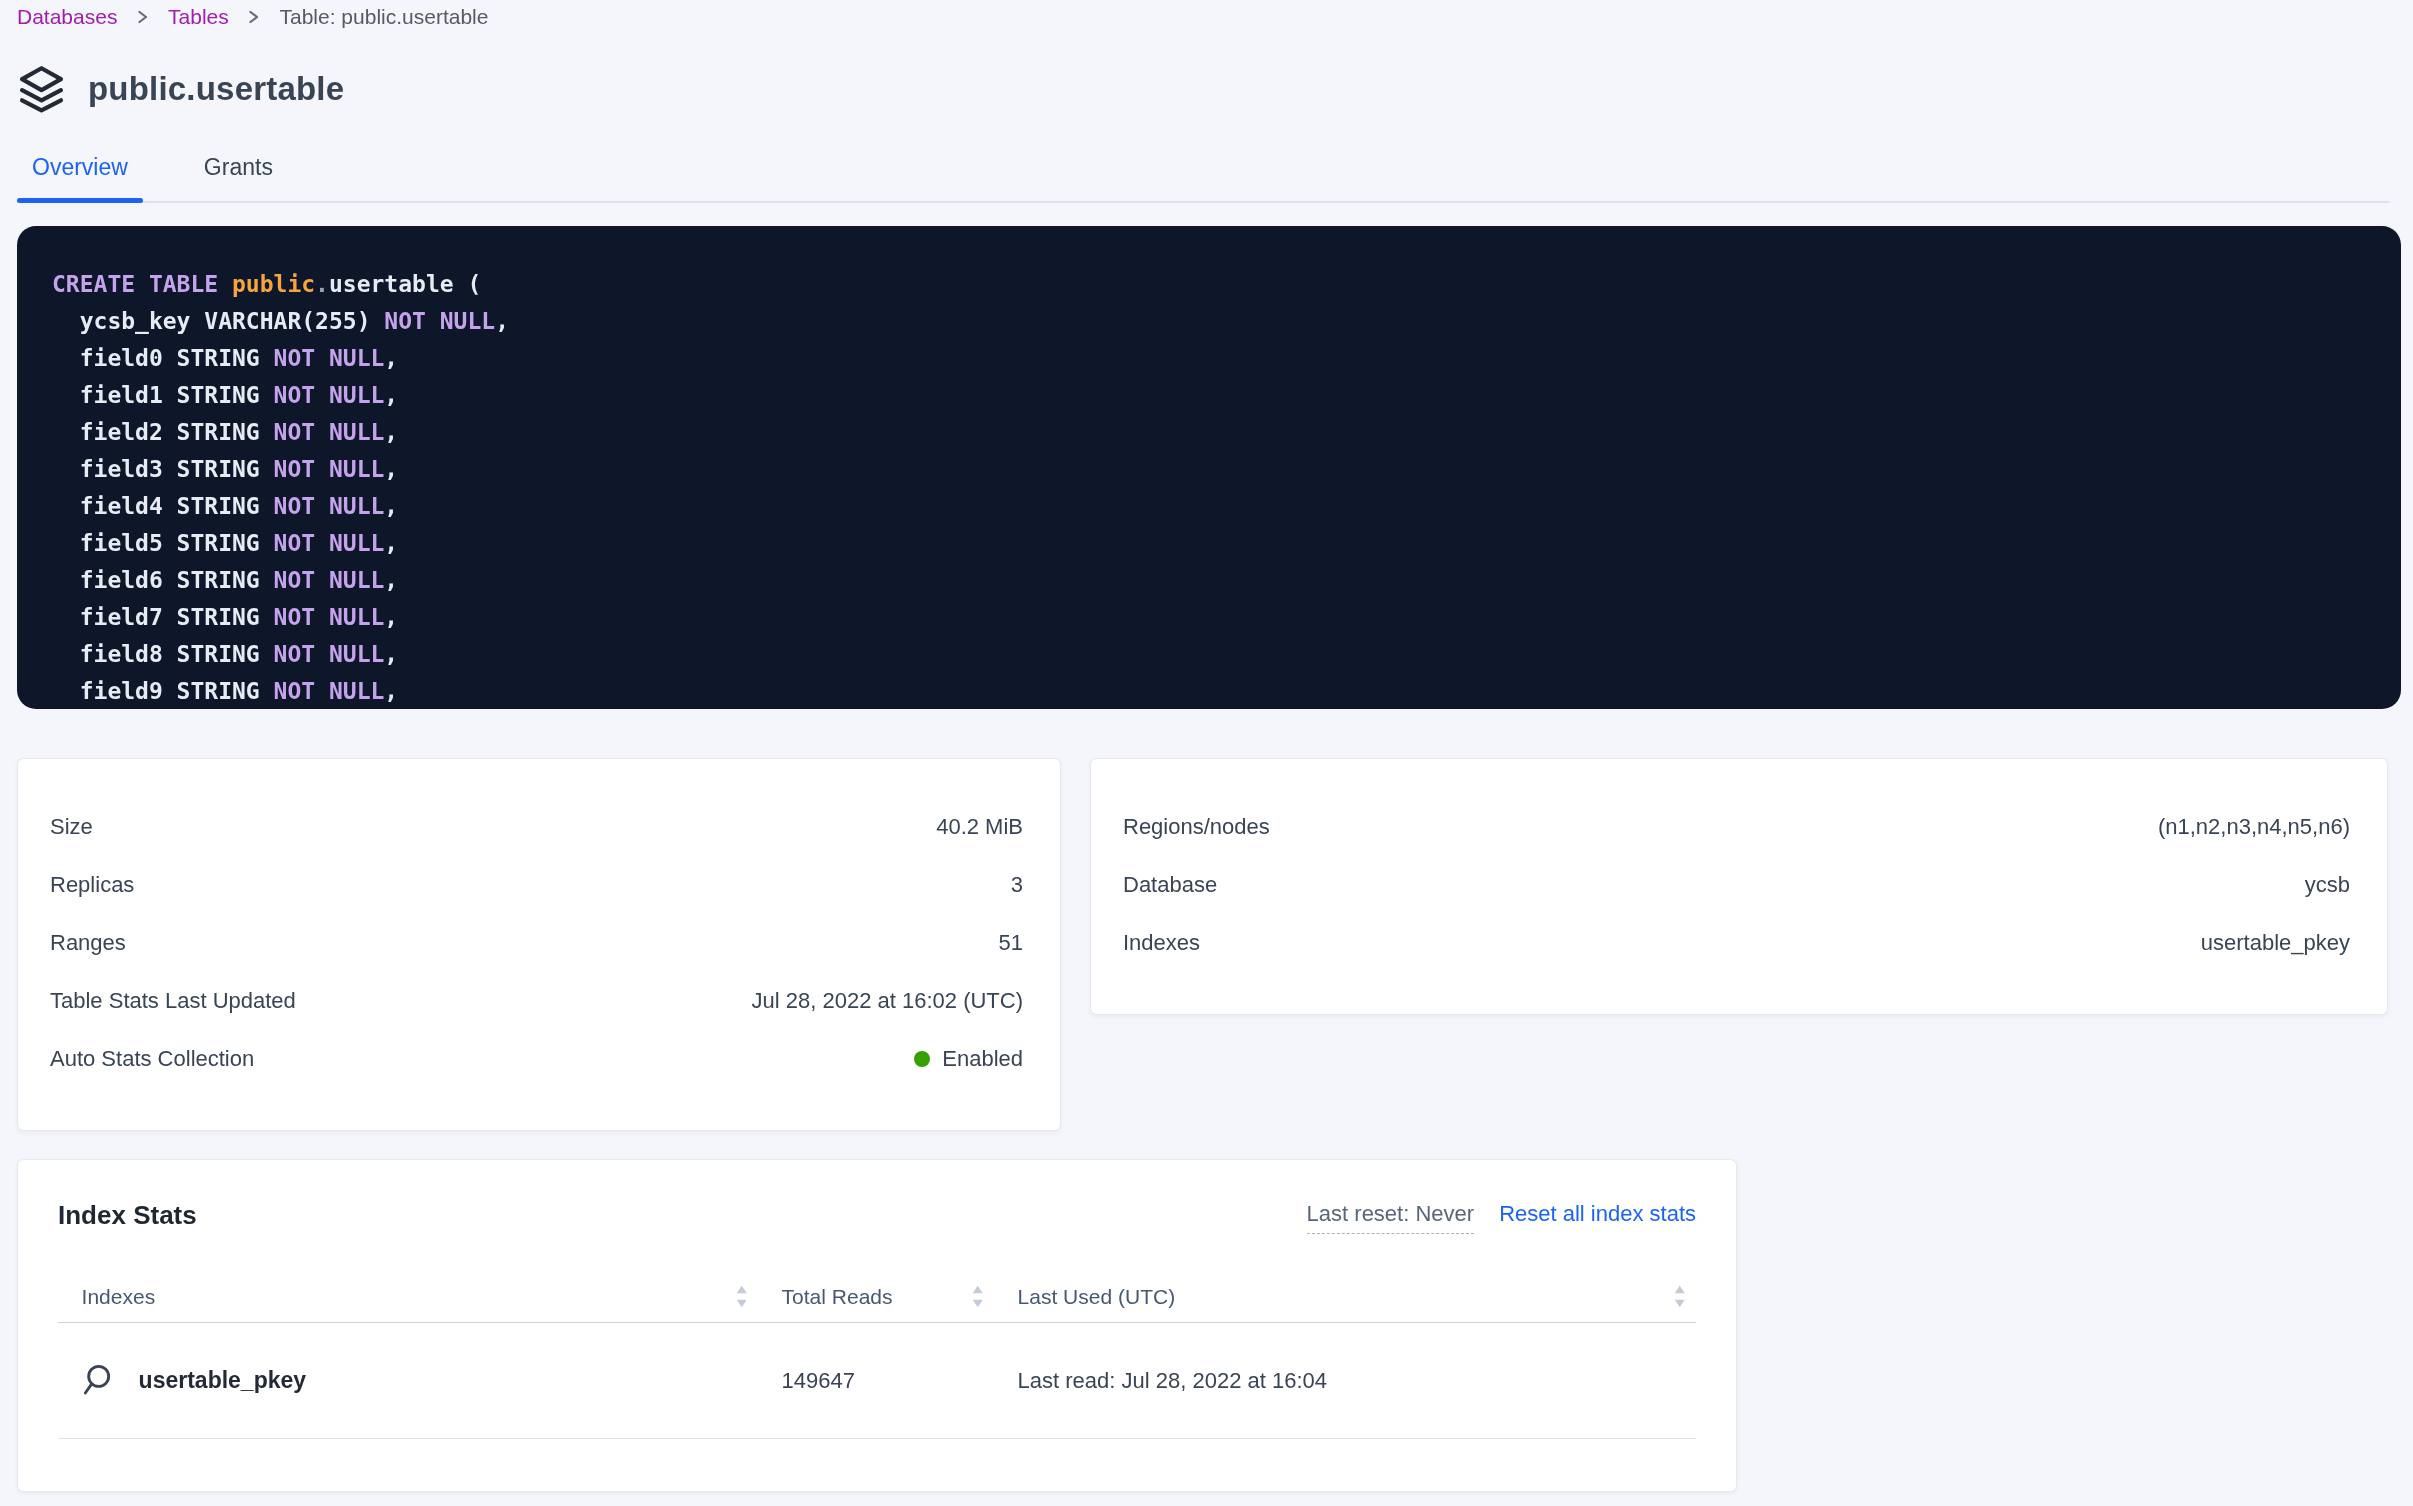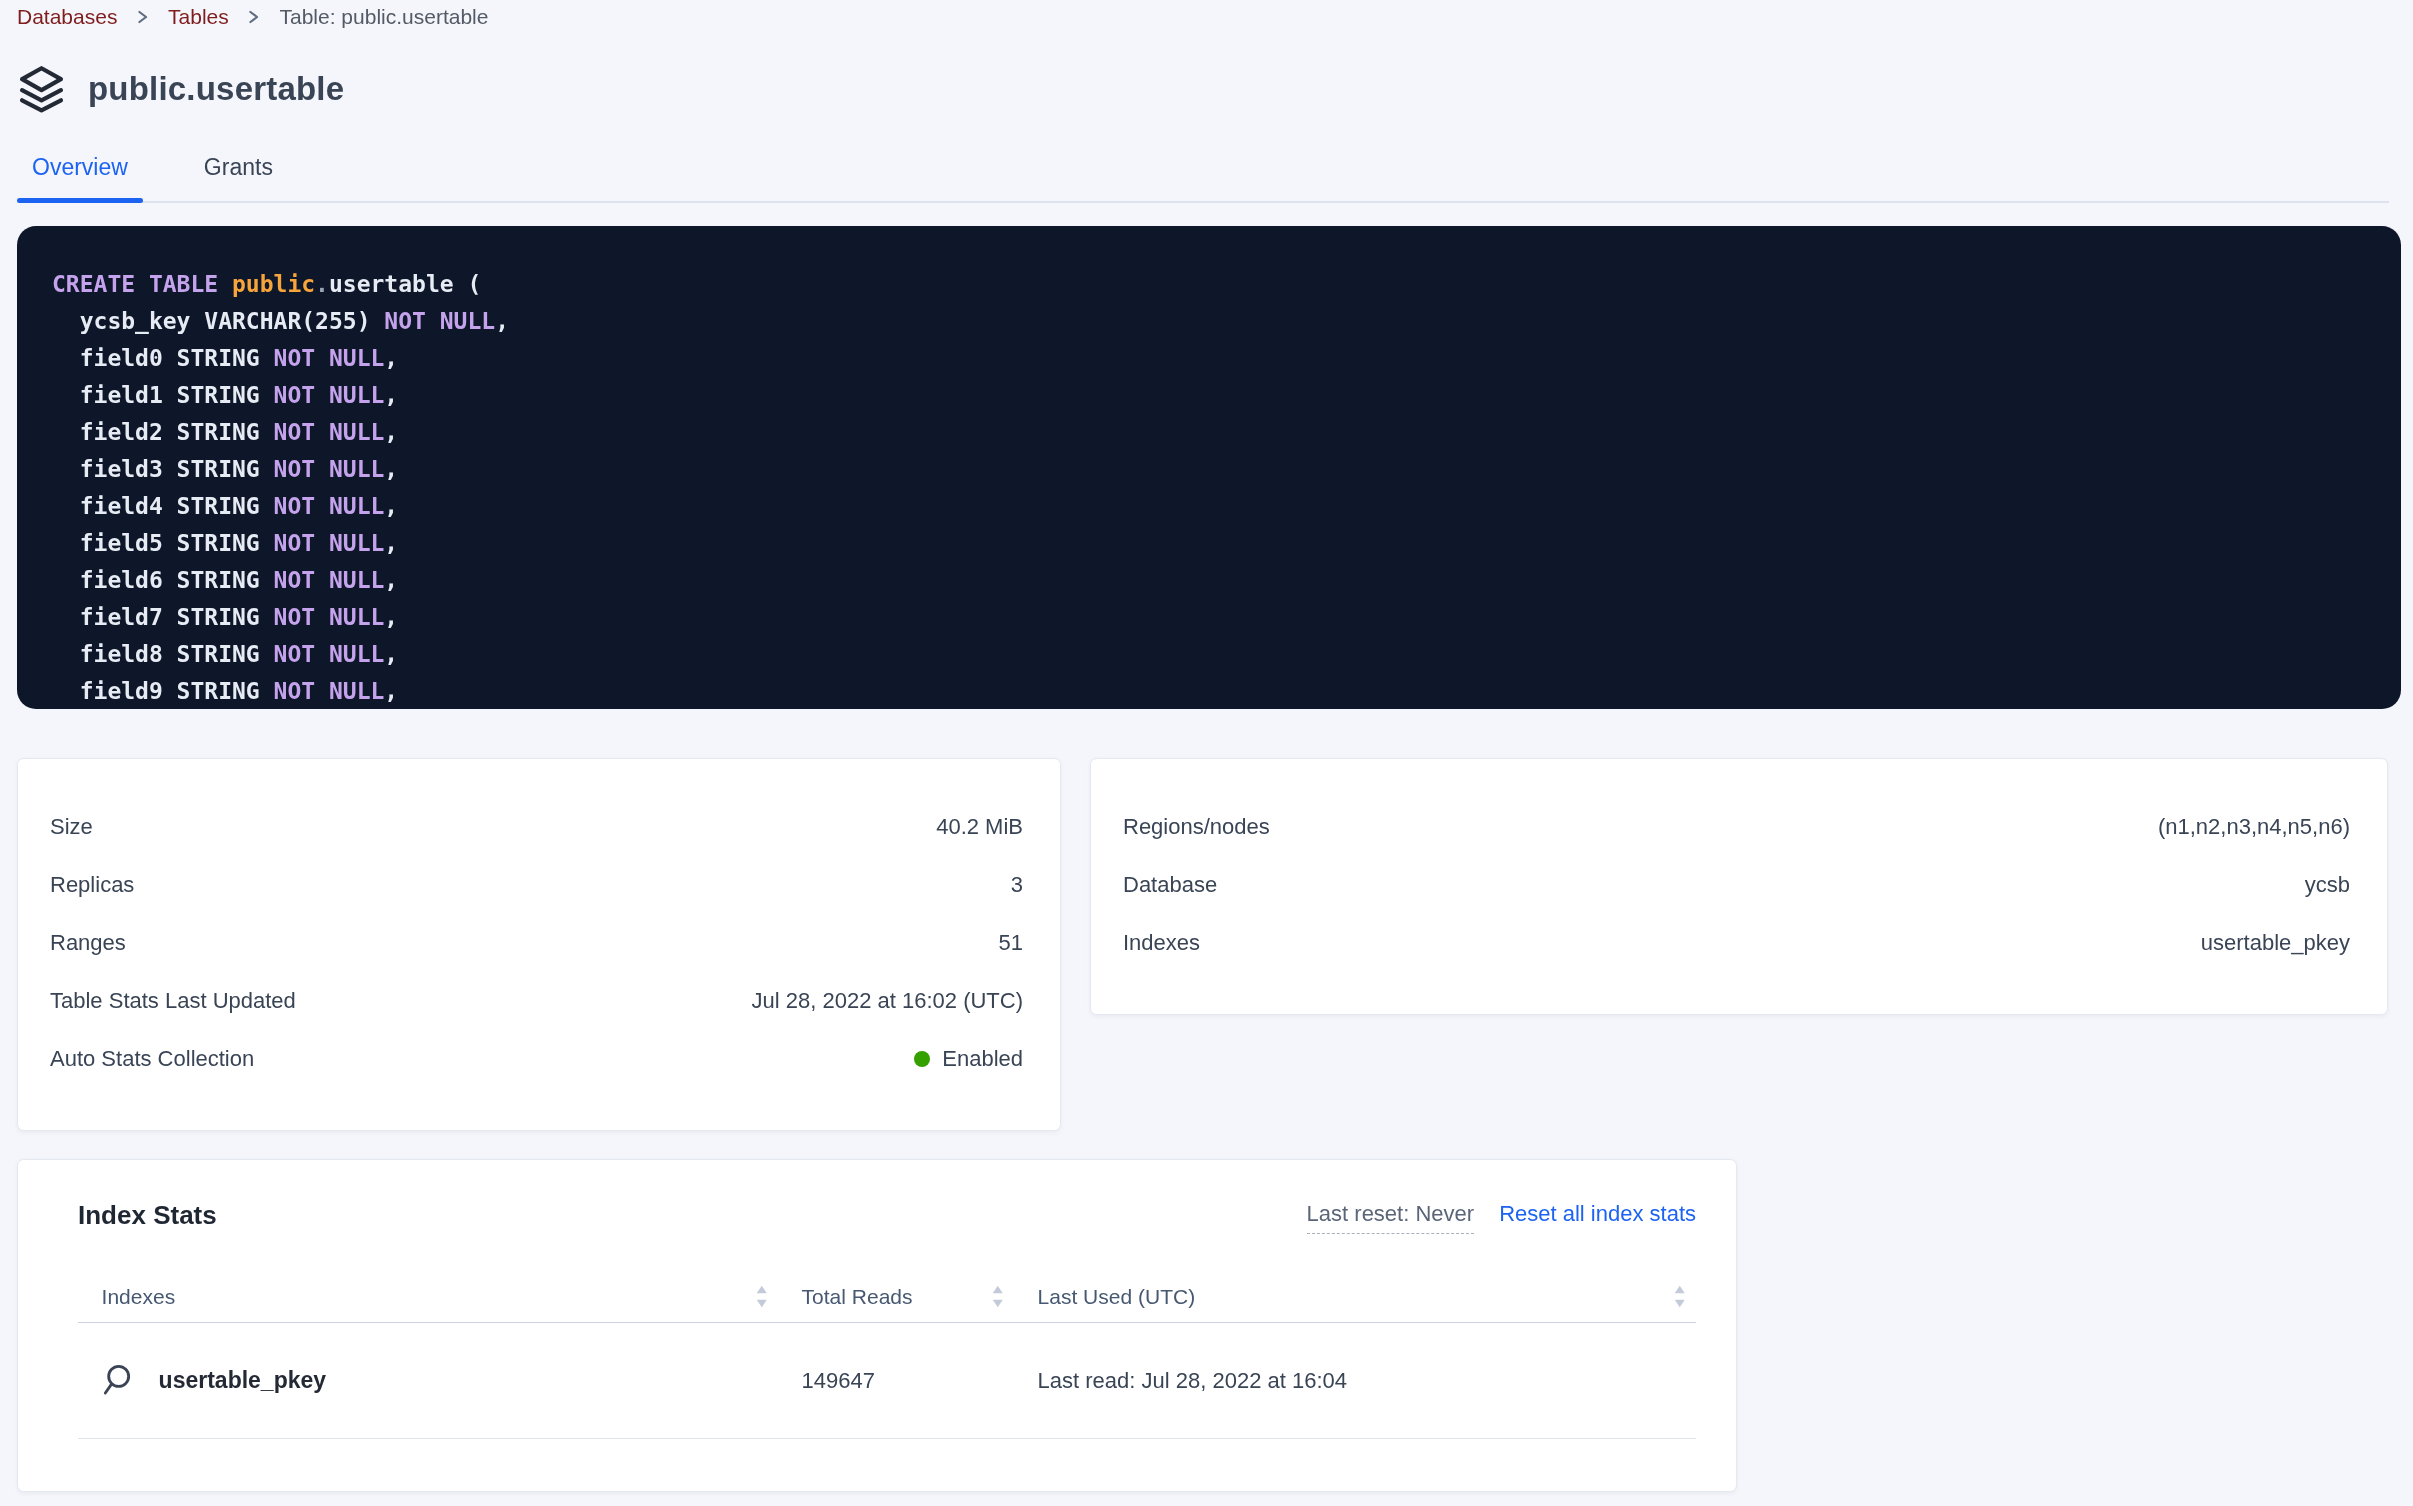--- a/index.html
+++ b/index.html
@@ -10,21 +10,21 @@
     color: #394455;
     overflow: hidden;
   }
   .page { padding: 0 0 0 17px; }
 
   
   .breadcrumb {
     display: flex; align-items: center;
     padding-top: 5px; font-size: 21px;
   }
-  .crumb-link { color: #7f1d1d; text-decoration: none; cursor: pointer; }
+  .crumb-link { color: #a21caf; text-decoration: none; cursor: pointer; }
   .crumb-sep { margin: 0 18.6px; display: flex; align-items: center; }
   .crumb-current { color: #545b66; }
 
   
   .title-row { display: flex; align-items: center; margin-top: 34px; }
   .title-row svg { flex: 0 0 auto; }
   .page-title {
     margin-left: 22px; font-size: 33px; font-weight: 600;
     color: #394455; letter-spacing: 0.2px;
   }
@@ -79,21 +79,21 @@
   .detail-label { color: #394455; }
   .detail-value { color: #394455; display: flex; align-items: center; }
   .status-dot {
     width: 16px; height: 16px; border-radius: 50%;
     background: #35a100; display: inline-block; margin-right: 11.8px;
   }
 
   
   .index-card {
     margin: 28px 0 0 0; width: 1720px; height: 333px;
-    padding: 35px 40px 0 60px;
+    padding: 35px 40px 0 40px;
   }
   .index-head { display: flex; align-items: flex-start; justify-content: space-between; }
   .index-title { font-size: 26px; font-weight: 700; color: #1f2733; padding-top: 5px; }
   .index-head-right { display: flex; align-items: flex-start; gap: 25px; padding-top: 6.7px; }
   .last-reset {
     font-size: 22px; color: #5a6578;
     border-bottom: 1.7px dashed #a8b1c2; padding-bottom: 5.9px;
   }
   .reset-link { font-size: 22px; color: #1d63f2; text-decoration: none; cursor: pointer; }
 

